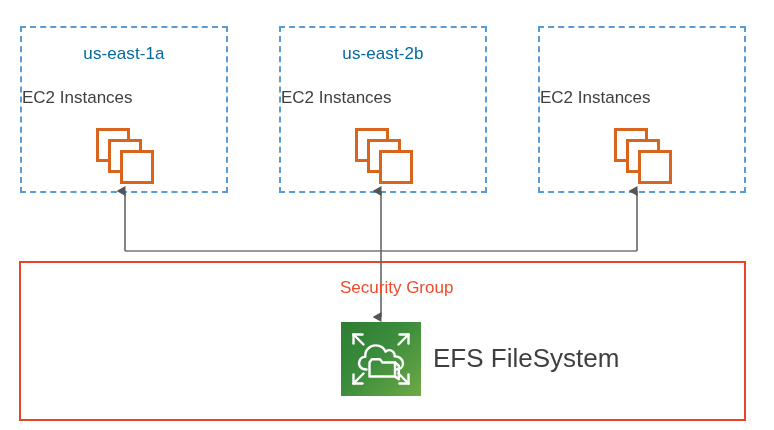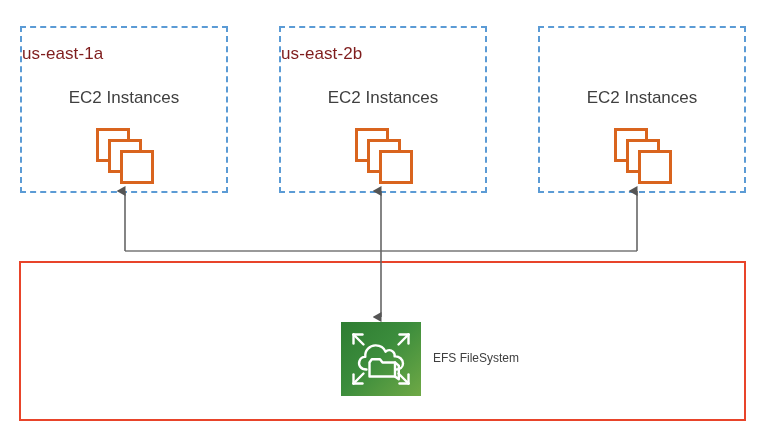--- a/index.html
+++ b/index.html
@@ -22,31 +22,32 @@
     position: absolute;
     box-sizing: border-box;
     border: 2px dashed #5B9BD5;
     background: transparent;
   }
   .az-title {
     position: absolute;
     left: 0;
     right: 0;
     top: 16px;
-    color: #7f1d1d;
+    text-align: center;
+    color: #0369a1;
     font-size: 17px;
     line-height: 20px;
     letter-spacing: 0.1px;
   }
   .az-subtitle {
     position: absolute;
     left: 0;
     right: 0;
     top: 60px;
-    text-align: center;
+    text-align: left;
     color: #3F3F3F;
     font-size: 17px;
     line-height: 20px;
   }
   
   .ec2-icon {
     position: absolute;
     width: 66px;
     height: 56px;
     top: 100px;
@@ -81,21 +82,21 @@
   }
   
   .efs-icon {
     position: absolute;
     background: linear-gradient(135deg, #2E7D32 0%, #3B8C3C 45%, #6FA946 100%);
   }
   .efs-icon svg { display: block; }
   .efs-label {
     position: absolute;
     color: #3F3F3F;
-    font-size: 12px;
+    font-size: 26px;
     line-height: 22px;
     white-space: nowrap;
   }
   
   #connectors {
     position: absolute;
     left: 0;
     top: 0;
     width: 774px;
     height: 430px;
@@ -150,20 +151,21 @@
 
     <path d="M 125 251 L 637 251" stroke="#777777" stroke-width="1.4" fill="none"></path>
 
     <path d="M 125 251 L 125 191" stroke="#666666" stroke-width="1.6" fill="none" marker-end="url(#arrow-up)"></path>
 
     <path d="M 637 251 L 637 191" stroke="#666666" stroke-width="1.6" fill="none" marker-end="url(#arrow-up)"></path>
 
     <path d="M 381 317 L 381 191" stroke="#666666" stroke-width="1.6" fill="none" marker-start="url(#arrow-down)" marker-end="url(#arrow-up)"></path>
   </svg>
 
+  <div class="sg-label" style="left:340px; top:278px;">Security Group</div>
 
   <div class="efs-icon" style="left:341px; top:322px; width:80px; height:74px;">
     <svg width="80" height="74" viewBox="0 0 80 74" xmlns="http://www.w3.org/2000/svg">
       <g stroke="#ffffff" stroke-width="2.4" fill="none" stroke-linecap="round" stroke-linejoin="round">
 
         <path d="M 22.5 22.5 L 12.5 12.5"></path>
         <path d="M 12.5 12.5 L 12.5 21.5"></path>
         <path d="M 12.5 12.5 L 21.5 12.5"></path>
 
         <path d="M 57.5 22.5 L 67.5 12.5"></path>

